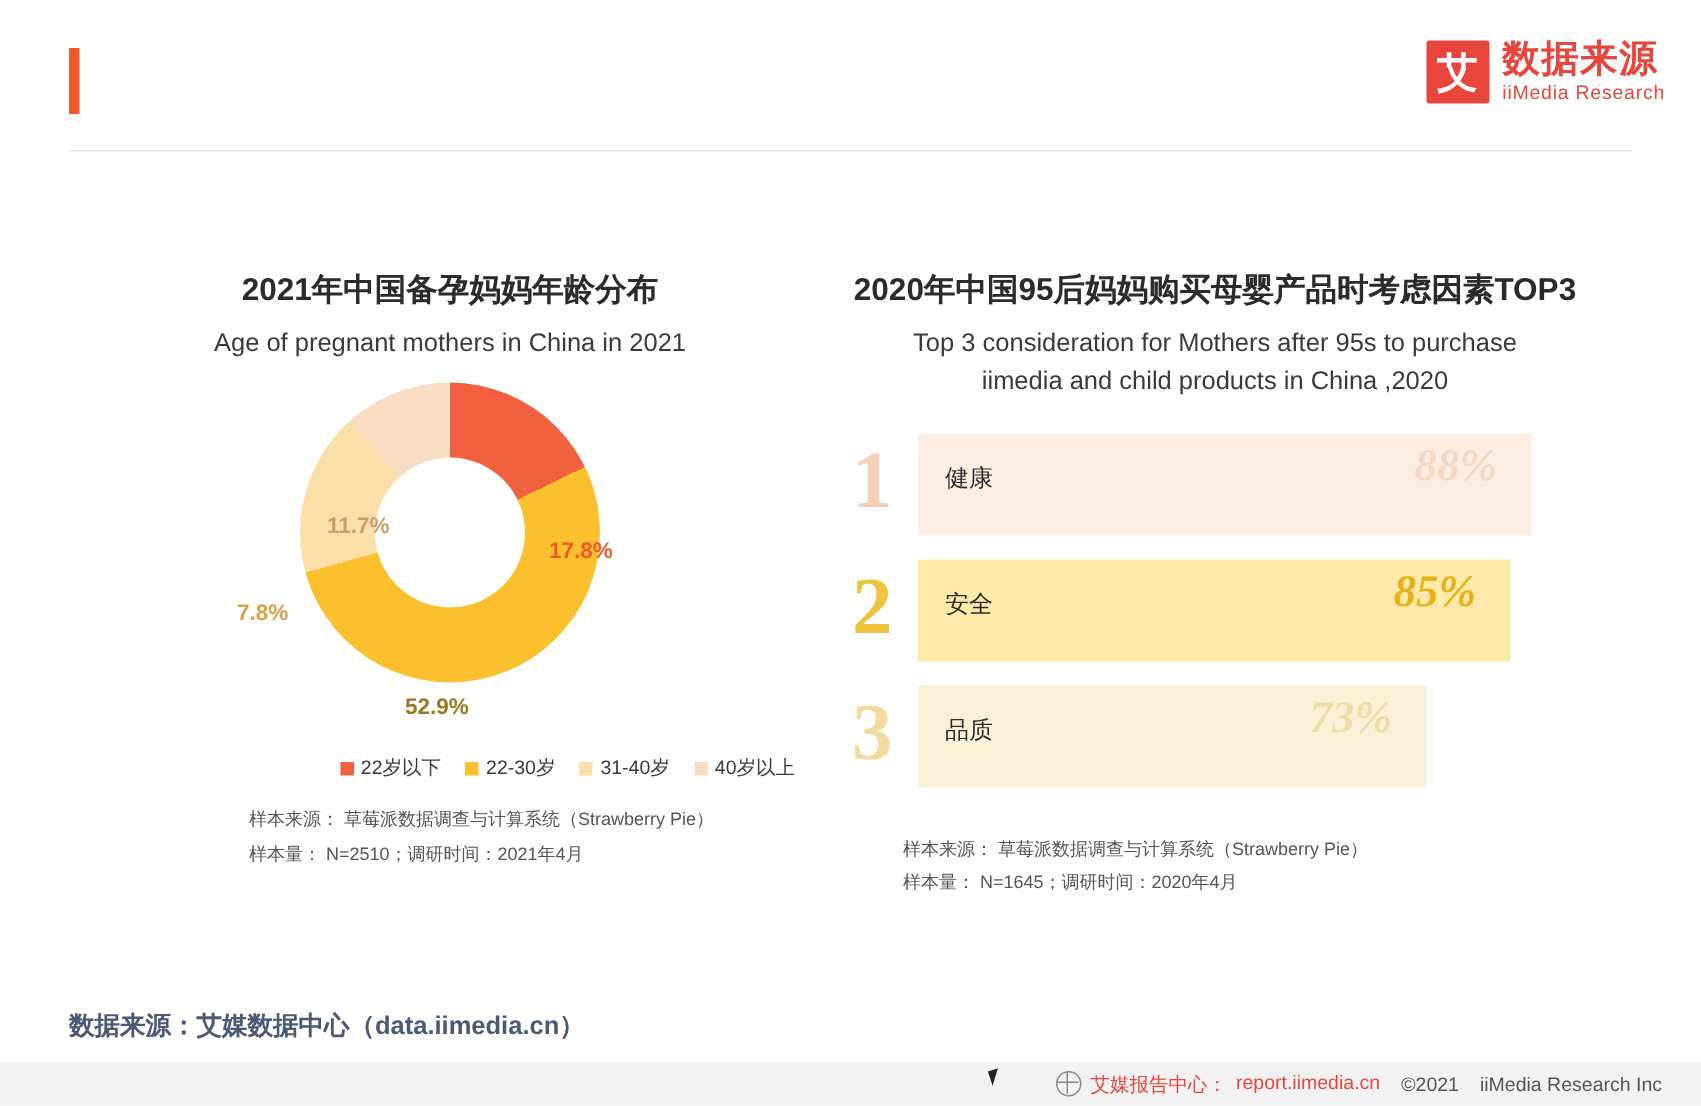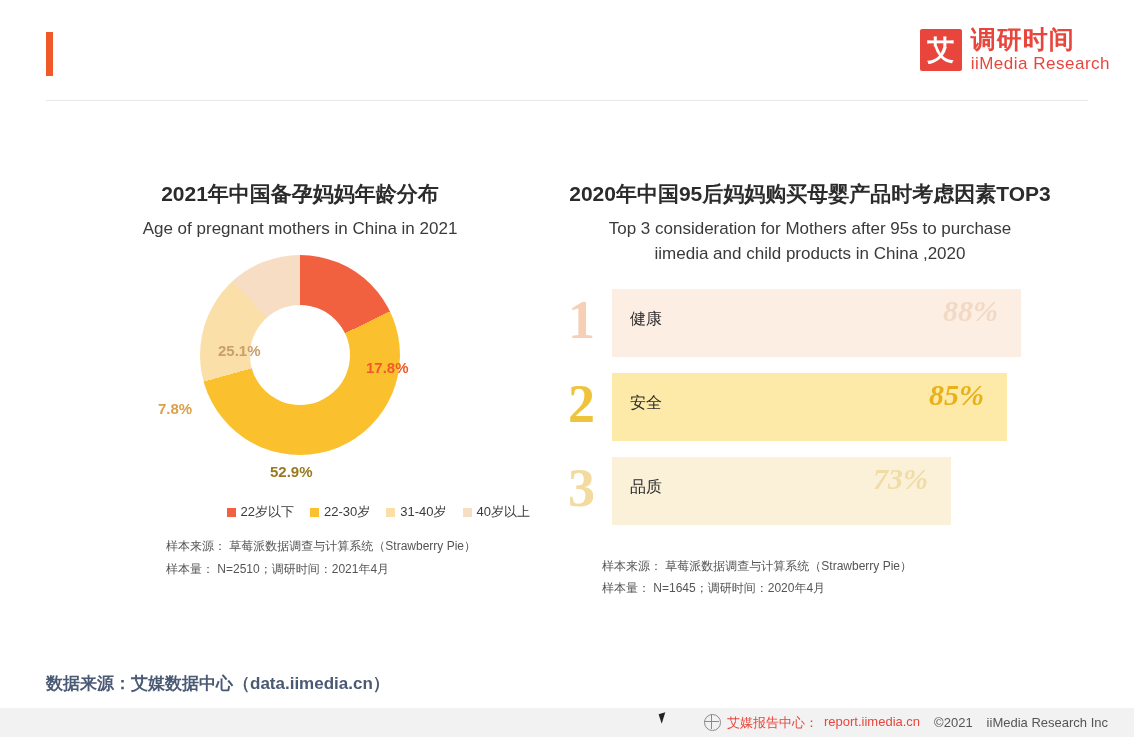--- a/index.html
+++ b/index.html
@@ -64,21 +64,21 @@
     border-radius: 2px;
   }
   .logo-text-cn {
     font-size: 25px;
     font-weight: bold;
     color: #e8463c;
     line-height: 1.05;
     letter-spacing: 1px;
   }
   .logo-text-en {
-    font-size: 17px;
+    font-size: 13px;
     color: #e8463c;
     letter-spacing: 0.5px;
     margin-top: 2px;
   }
 
   
   .panel-left {
     position: absolute;
     left: 70px; top: 178px;
     width: 460px;
@@ -265,37 +265,37 @@
 </style>
 </head>
 <body>
 
 <div class="header">
   <div class="header-accent"></div>
   <div class="header-rule"></div>
   <div class="logo">
     <div class="logo-mark">艾</div>
     <div>
-      <div class="logo-text-cn">调研时间</div>
+      <div class="logo-text-cn">数据来源</div>
       <div class="logo-text-en">iiMedia Research</div>
     </div>
   </div>
 </div>
 
 <div class="panel-left">
   <div class="panel-title-cn">2021年中国备孕妈妈年龄分布</div>
   <div class="panel-title-en">Age of pregnant mothers in China in 2021</div>
 
   <div class="donut-wrap">
     <div class="donut" id="donut-ring" style="background: conic-gradient(rgb(242, 97, 63) 0deg, rgb(242, 97, 63) 64.08deg, rgb(251, 192, 45) 64.08deg, rgb(251, 192, 45) 254.52deg, rgb(250, 224, 168) 254.52deg, rgb(250, 224, 168) 317.88deg, rgb(246, 221, 196) 317.88deg, rgb(246, 221, 196) 360deg);"></div>
     <div class="donut-hole"></div>
     <div class="slice-label lbl-0">17.8%</div>
     <div class="slice-label lbl-1">52.9%</div>
     <div class="slice-label lbl-2">7.8%</div>
-    <div class="slice-label lbl-3">25.1%</div>
+    <div class="slice-label lbl-3">11.7%</div>
   </div>
 
   <div class="legend">
     <div class="legend-item">
       <span class="legend-swatch" id="sw0" style="background: rgb(242, 97, 63);"></span>
       <span>22岁以下</span>
     </div>
     <div class="legend-item">
       <span class="legend-swatch" id="sw1" style="background: rgb(251, 192, 45);"></span>
       <span>22-30岁</span>

